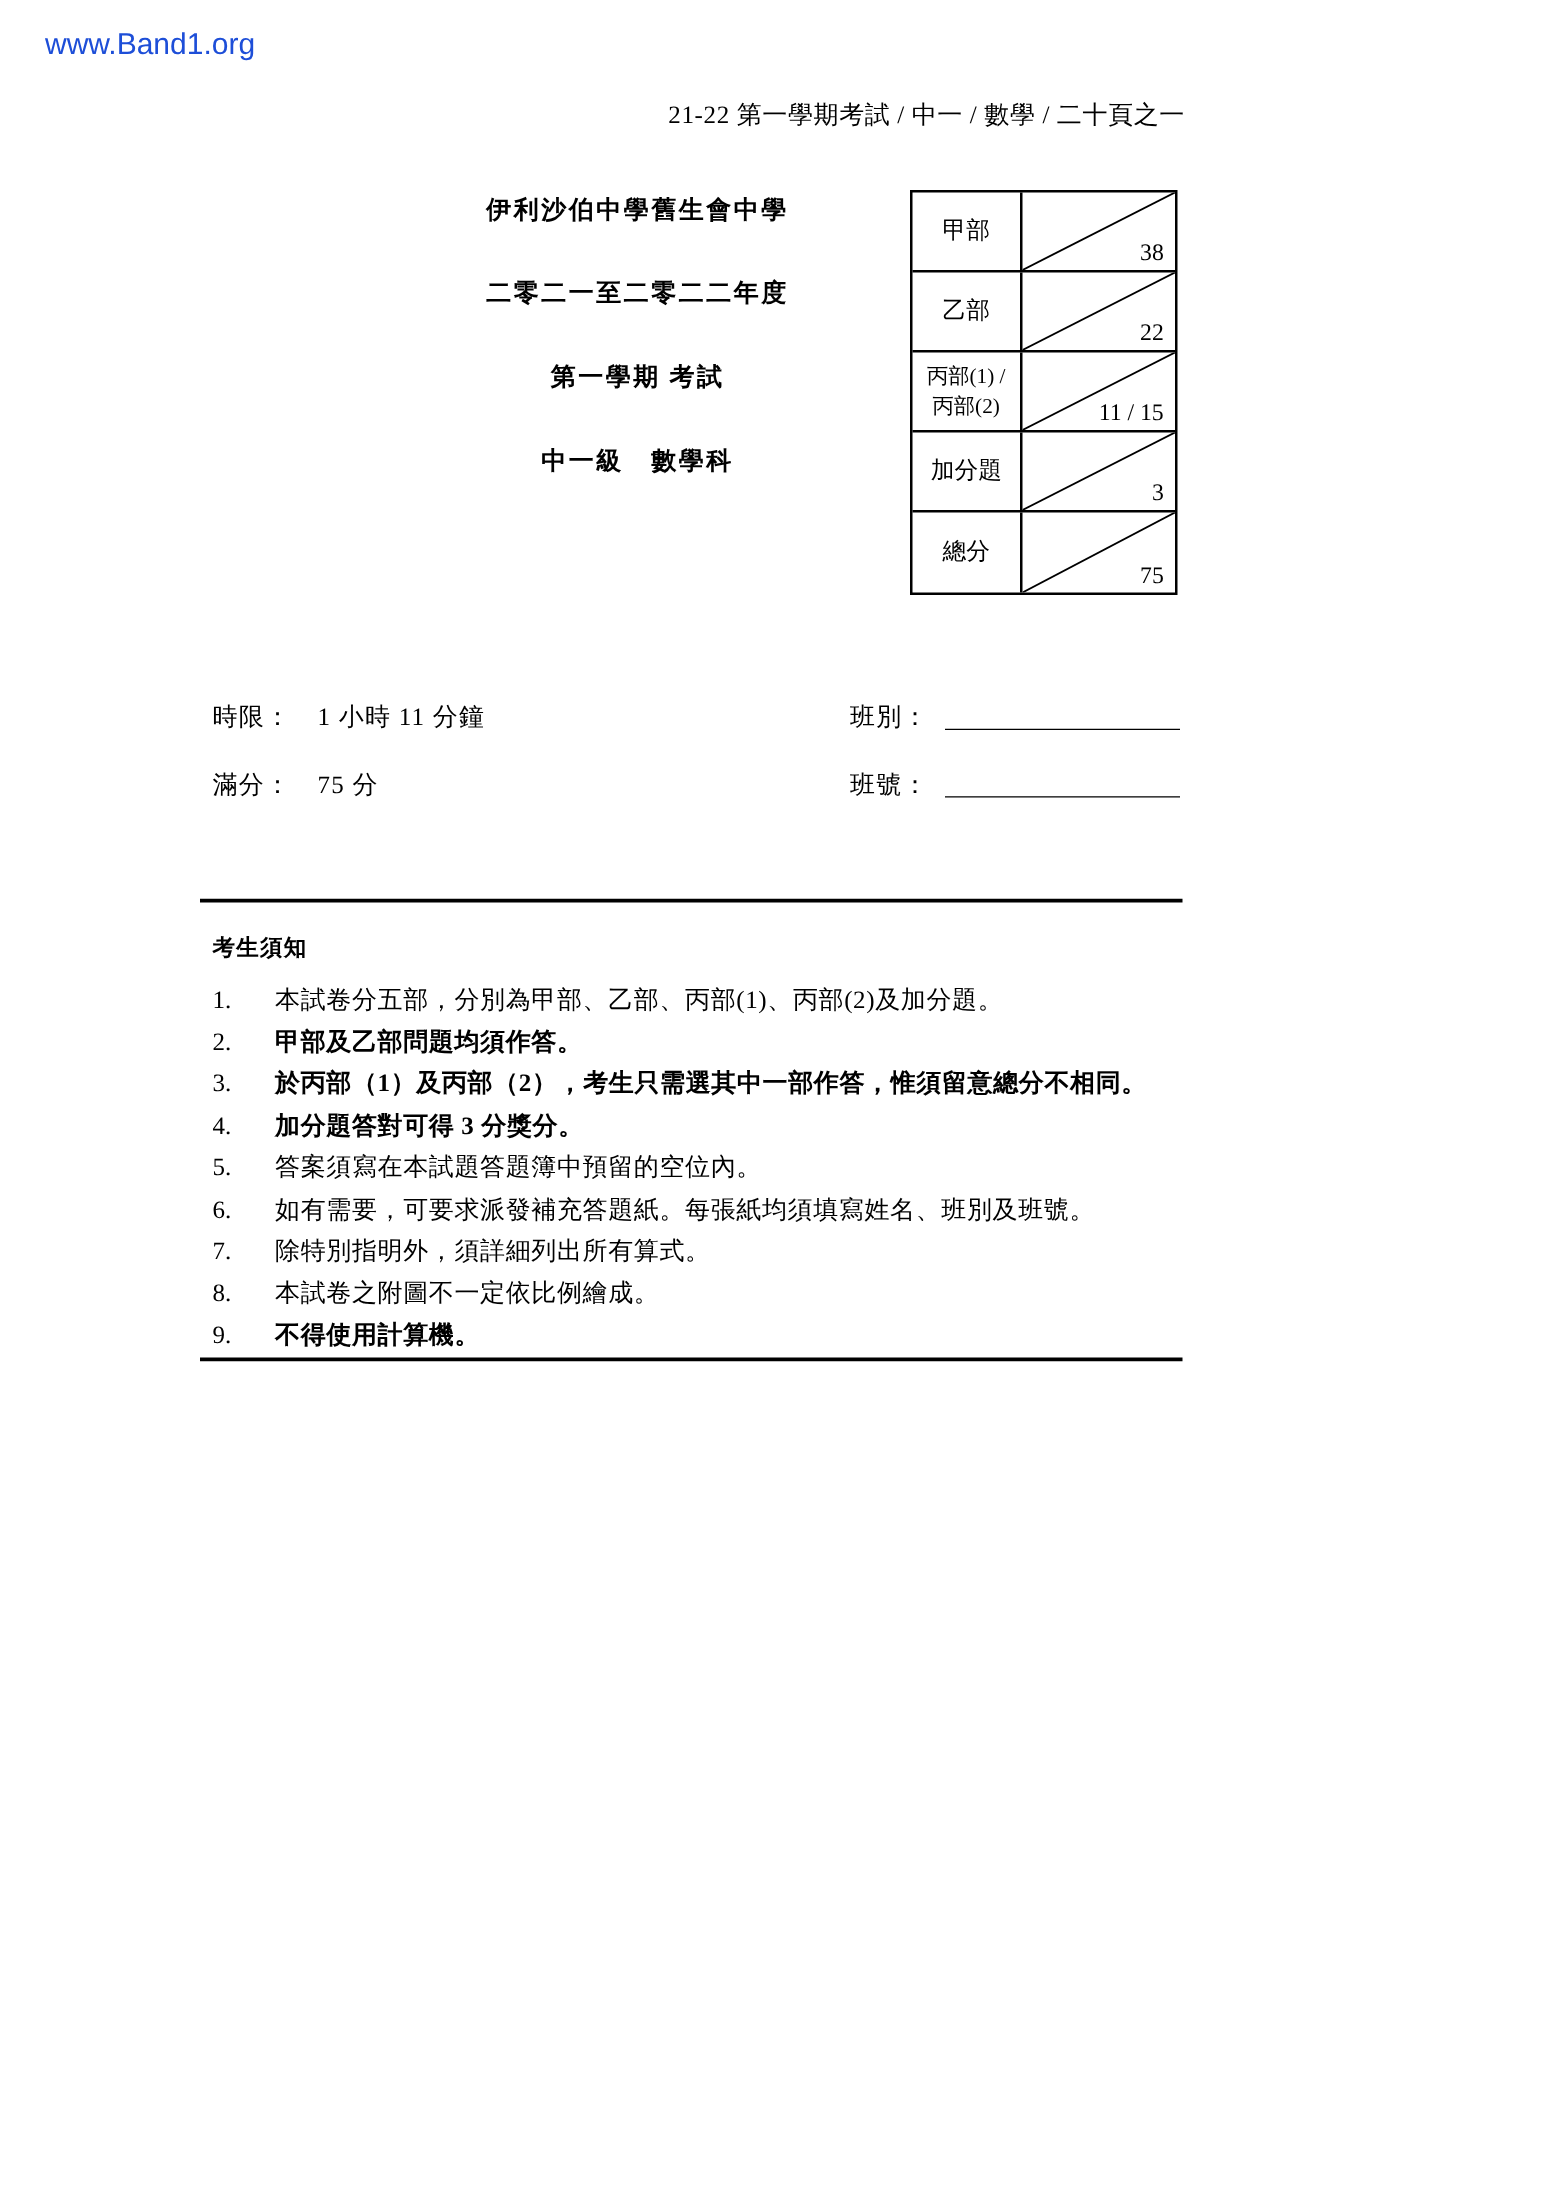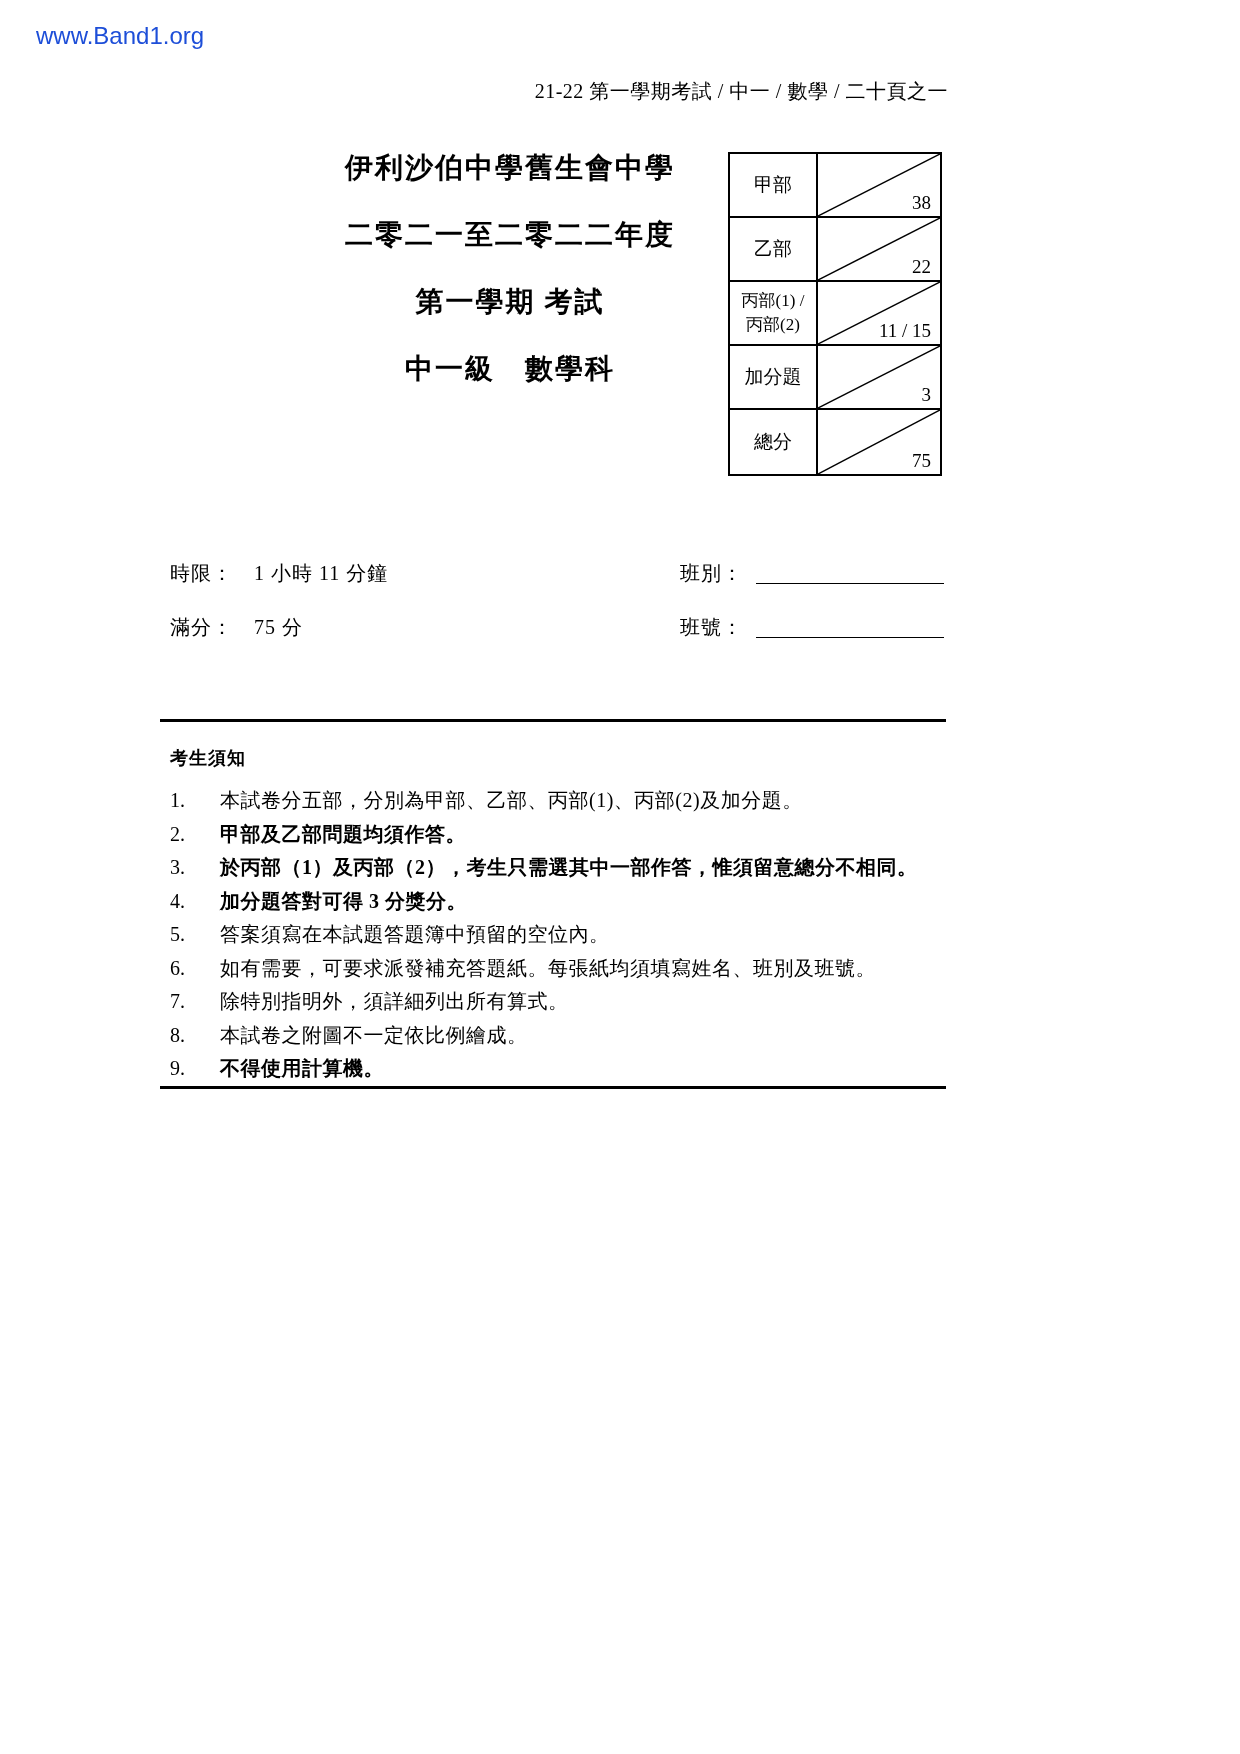--- a/index.html
+++ b/index.html
@@ -34,21 +34,21 @@
   }
 
   .title-block {
     position: absolute;
     top: 153px;
     left: 300px;
     width: 420px;
     text-align: center;
   }
   .title-line {
-    font-size: 28px;
+    font-size: 20px;
     font-weight: bold;
     line-height: 30px;
     margin-bottom: 37px;
     letter-spacing: 2px;
   }
 
   .score-table {
     position: absolute;
     left: 728px;
     top: 152px;

